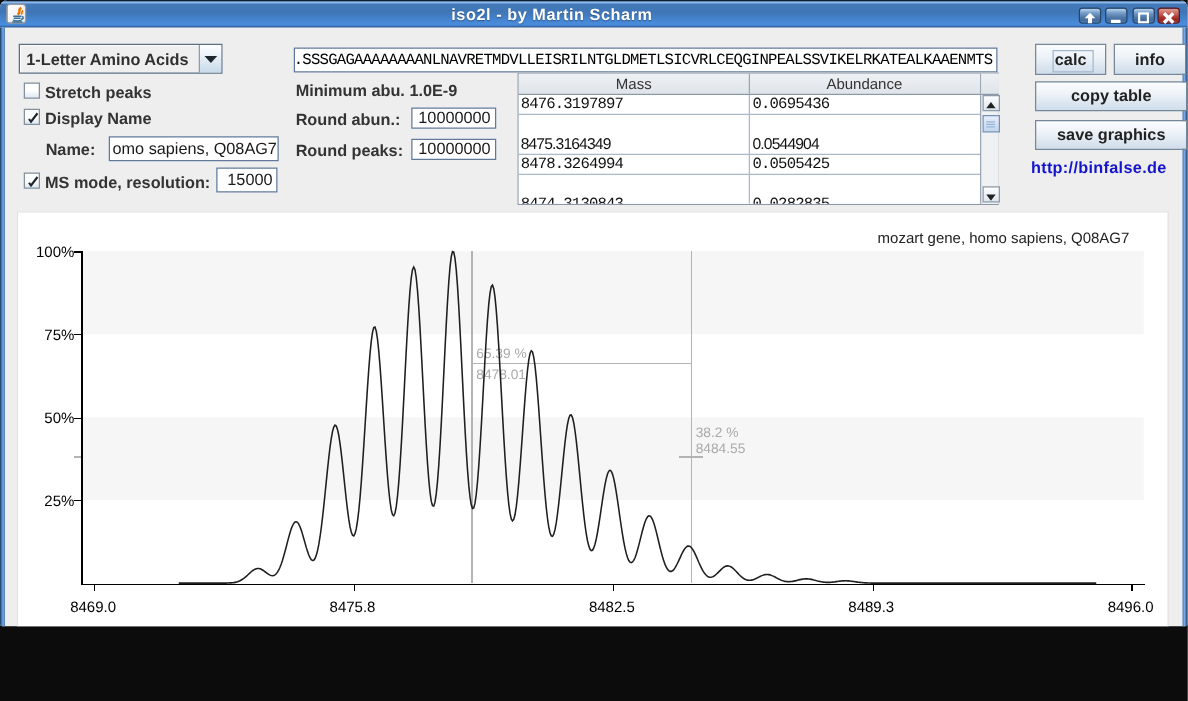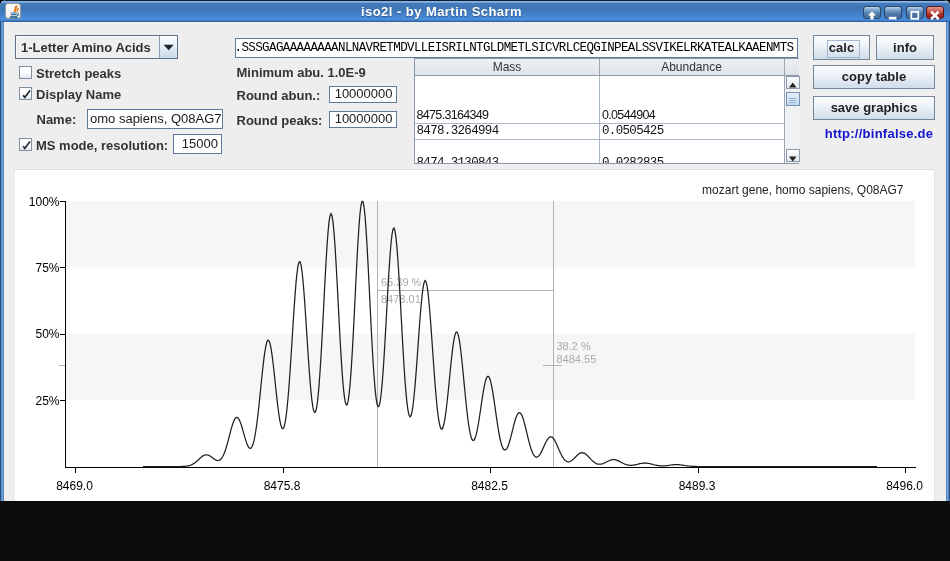--- a/index.html
+++ b/index.html
@@ -2,21 +2,21 @@
 <html><head><meta charset="utf-8"><style>
 * { margin:0; padding:0; box-sizing:content-box; }
 html,body { width:950px; height:561px; background:#0c0c0c; overflow:hidden;
   font-family:"Liberation Sans", sans-serif; -webkit-font-smoothing:antialiased; }
 #win { position:absolute; left:0; top:0; width:950px; height:501px;
   border-radius:6px 6px 2px 2px; overflow:hidden; background:#eeeeee; }
 .blab { position:absolute; font-weight:bold; font-size:13px; color:#333; white-space:nowrap; }
 .tf { position:absolute; background:#fff; border:1.5px solid #60799b; box-sizing:border-box;
   font-size:13px; color:#1a1a1a; white-space:nowrap; overflow:hidden; }
 .btn { position:absolute; background:linear-gradient(#fbfdfe, #eef3f8 40%, #d8e3ee 82%, #cfdeea); border:1px solid #75879a; box-sizing:border-box;
-  text-align:center; font-weight:bold; font-size:13px; color:#222222; }
+  text-align:center; font-weight:bold; font-size:13px; color:#222222;margin-left:15px; }
 .tbtn { position:absolute; top:6px; width:18px; height:13px; border-radius:3px;
   border:1px solid #26466b; box-sizing:border-box;
   background:linear-gradient(#bdd5ec, #7aa1cc 28%, #527ba9 60%, #44699a 85%, #5584b5); }
 </style></head><body>
 <div id="win">
 
 <div style="position:absolute;left:0;top:0;width:950px;height:22px;
   background:linear-gradient(#0e1c2e, #0e1c2e 4%, #7fb2e9 6%, #8db9ea 9%, #4379b8 16%, #3f76b6 45%, #4686d3 75%, #4b8dde 91%, #3568a8 96%, #30629f);"></div>
 
 <div style="position:absolute;left:5px;top:3px;width:16px;height:16px;background:linear-gradient(135deg,#ffffff,#e8e8e8);border:1px solid #9a9a9a;border-radius:3px;box-sizing:border-box">
@@ -83,20 +83,24 @@
 <div class="tf" style="left:328.5px;top:86px;width:68px;height:17px;line-height:14.5px;text-align:right;padding-right:3px">10000000</div>
 <div class="blab" style="left:236.5px;top:112.5px">Round peaks:</div>
 <div class="tf" style="left:328.5px;top:110.5px;width:68px;height:17px;line-height:14.5px;text-align:right;padding-right:3px">10000000</div>
 
 <div style="position:absolute;left:414px;top:58px;width:385px;height:106px;border:1px solid #8a98a8;box-sizing:border-box;background:#fff"></div>
 <div style="position:absolute;left:415px;top:59px;width:369px;height:17px;background:linear-gradient(#eef1f4,#dfe4ea);border-bottom:1px solid #8a98a8;box-sizing:border-box;font-size:12px;color:#333">
   <div style="position:absolute;left:0;top:0;width:184px;height:16px;border-right:1px solid #9aa6b2;text-align:center;line-height:16px">Mass</div>
   <div style="position:absolute;left:184px;top:0;width:185px;height:16px;text-align:center;line-height:16px">Abundance</div>
 </div>
 <div style="position:absolute;left:415px;top:76px;width:369px;height:87px;overflow:hidden;background:#fff">
+<div style="position:absolute;left:0px;top:0.0px;width:369px;height:15.9px;border-bottom:1px solid #aab8c8;box-sizing:border-box;font-family:'Liberation Mono',monospace;font-size:12.5px;letter-spacing:-0.67px;color:#111;line-height:15.9px;white-space:nowrap">
+        <span style="position:absolute;left:1.5px">8476.3197897</span>
+        <span style="position:absolute;left:187px">0.0695436</span>
+      </div>
 <div style="position:absolute;left:0px;top:31.8px;width:369px;height:15.9px;border-bottom:1px solid #aab8c8;box-sizing:border-box;font-family:Liberation Sans, sans-serif;font-size:12.5px;letter-spacing:-0.67px;color:#111;line-height:15.9px;white-space:nowrap">
         <span style="position:absolute;left:1.5px">8475.3164349</span>
         <span style="position:absolute;left:187px">0.0544904</span>
       </div>
 <div style="position:absolute;left:0px;top:47.7px;width:369px;height:15.9px;border-bottom:1px solid #aab8c8;box-sizing:border-box;font-family:'Liberation Mono',monospace;font-size:12.5px;letter-spacing:-0.67px;color:#111;line-height:15.9px;white-space:nowrap">
         <span style="position:absolute;left:1.5px">8478.3264994</span>
         <span style="position:absolute;left:187px">0.0505425</span>
       </div>
 <div style="position:absolute;left:0px;top:79.5px;width:369px;height:15.9px;border-bottom:1px solid #aab8c8;box-sizing:border-box;font-family:'Liberation Mono',monospace;font-size:12.5px;letter-spacing:-0.67px;color:#111;line-height:15.9px;white-space:nowrap">
         <span style="position:absolute;left:1.5px">8474.3130843</span>

